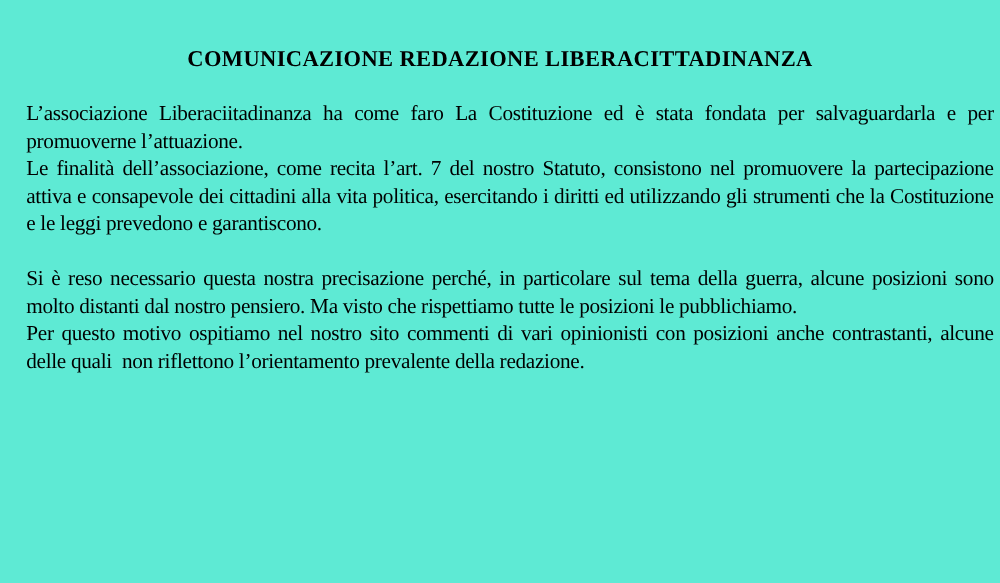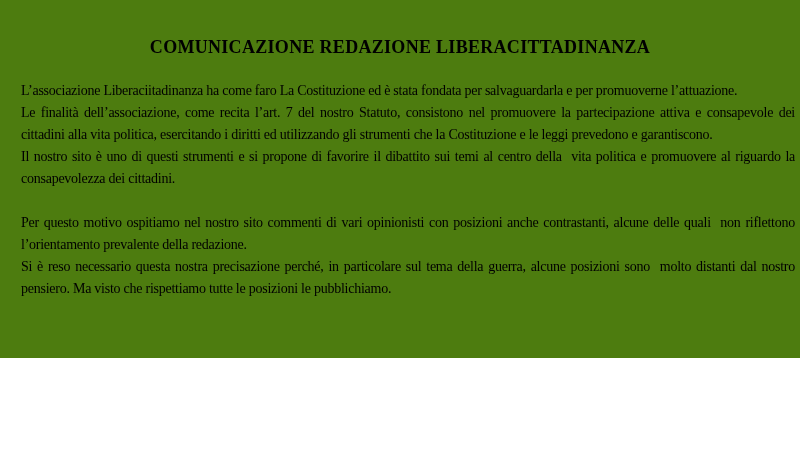--- a/index.html
+++ b/index.html
@@ -10,36 +10,36 @@
   }
   body {
     width: 800px;
     height: 466px;
     font-family: "Liberation Serif", "DejaVu Serif", serif;
     color: #000000;
     overflow: hidden;
   }
   .page {
     width: 800px;
-    height: 358px;
-    background: #4d7c0f;
+    height: 466px;
+    background: #5eead4;
     overflow: hidden;
   }
   .doc-title {
     margin: 36px 0 0 0;
     padding: 0;
     text-align: center;
     font-size: 18px;
     font-weight: bold;
     letter-spacing: 0.3px;
     line-height: 22px;
   }
   .doc-body {
     margin: 22px 5px 0 21px;
-    font-size: 14px;
+    font-size: 17px;
     letter-spacing: -0.25px;
     line-height: 22px;
   }
   .para {
     margin: 0;
     padding: 0;
     text-align: justify;
     white-space: pre-wrap;
   }
   .block-gap {
@@ -52,25 +52,24 @@
 <div class="page">
 
   <h1 class="doc-title">COMUNICAZIONE REDAZIONE LIBERACITTADINANZA</h1>
 
   <div class="doc-body">
 
     <p class="para">L’associazione Liberaciitadinanza ha come faro La Costituzione ed è stata fondata per salvaguardarla e per promuoverne l’attuazione.</p>
 
     <p class="para">Le finalità dell’associazione, come recita l’art. 7 del nostro Statuto, consistono nel promuovere la partecipazione attiva e consapevole dei cittadini alla vita politica, esercitando i diritti ed utilizzando gli strumenti che la Costituzione e le leggi prevedono e garantiscono.</p>
 
-    <p class="para">Il nostro sito è uno di questi strumenti e si propone di favorire il dibattito sui temi al centro della  vita politica e promuovere al riguardo la consapevolezza dei cittadini.</p>
 
     <div class="block-gap"></div>
 
+    <p class="para">Si è reso necessario questa nostra precisazione perché, in particolare sul tema della guerra, alcune posizioni sono  molto distanti dal nostro pensiero. Ma visto che rispettiamo tutte le posizioni le pubblichiamo.</p>
+
     <p class="para">Per questo motivo ospitiamo nel nostro sito commenti di vari opinionisti con posizioni anche contrastanti, alcune delle quali  non riflettono l’orientamento prevalente della redazione.</p>
-
-    <p class="para">Si è reso necessario questa nostra precisazione perché, in particolare sul tema della guerra, alcune posizioni sono  molto distanti dal nostro pensiero. Ma visto che rispettiamo tutte le posizioni le pubblichiamo.</p>
 
     <div class="block-gap"></div>
 
 
   </div>
 </div>
 
 </body></html>

